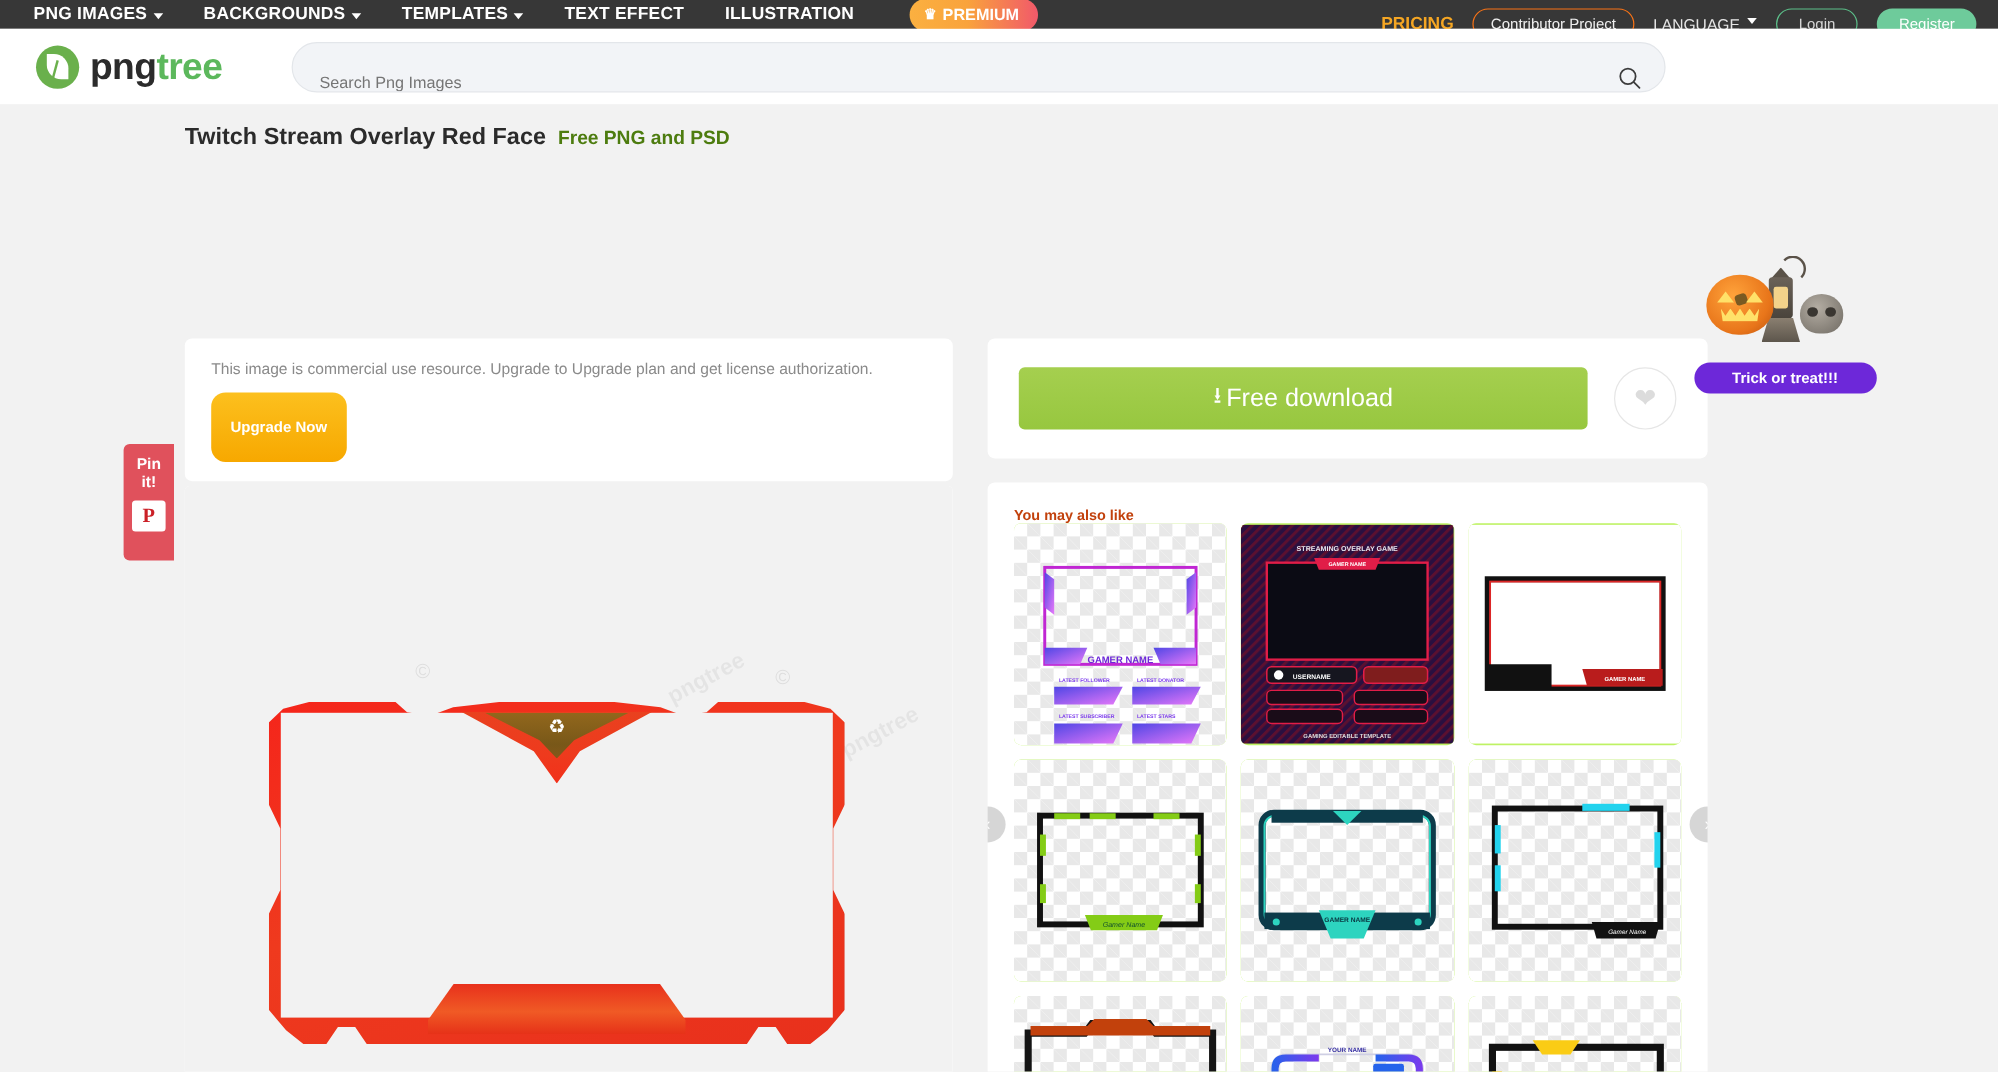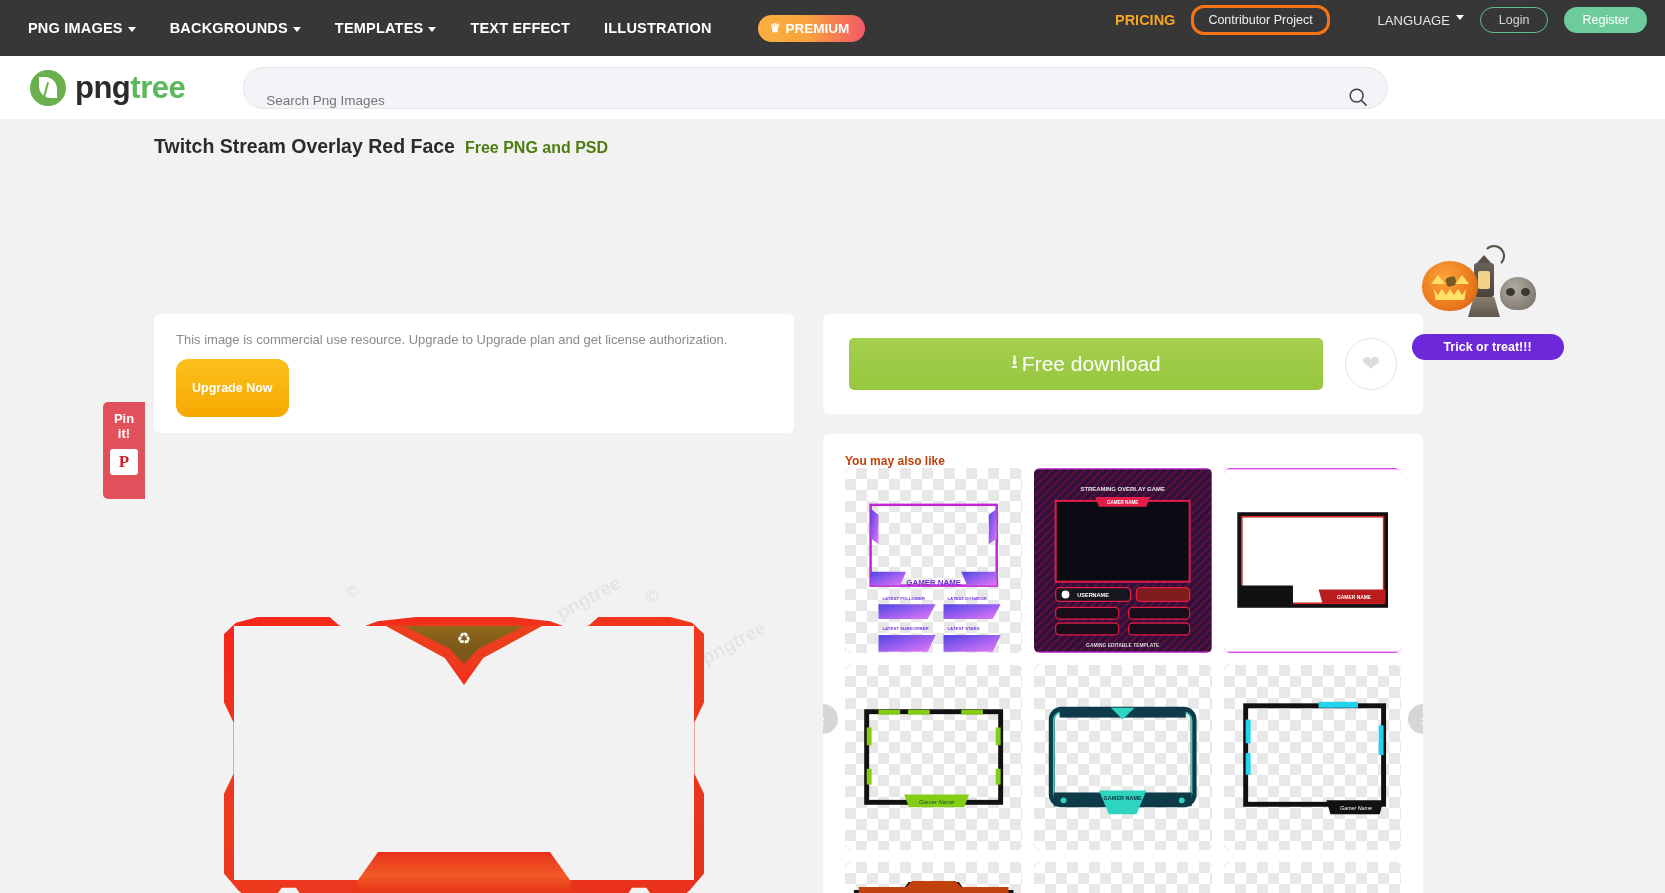--- a/index.html
+++ b/index.html
@@ -5,21 +5,21 @@
   * { box-sizing: border-box; margin: 0; padding: 0; }
   html, body {
     width: 1665px; height: 893px;
     font-family: "Liberation Sans", sans-serif;
     background: #f2f2f2;
     overflow: hidden;
   }
 
   
   .topnav {
-    height: 56px; background: #373737;
+    height: 24px; background: #373737;
     display: flex; align-items: center;
     padding: 0 18px;
     position: relative;
   }
   .nav-left { display: flex; align-items: center; gap: 34px; padding-left: 10px; }
   .nav-link {
     color: #ffffff; font-size: 14.5px; font-weight: bold;
     letter-spacing: .2px; cursor: pointer; white-space: nowrap;
     display: flex; align-items: center; gap: 5px;
   }
@@ -36,24 +36,24 @@
     margin-left: 12px; cursor: pointer;
   }
   .crown { font-size: 12px; color: #fff; }
 
   .nav-right {
     position: absolute; right: 18px; top: 0; height: 40px;
     display: flex; align-items: center; gap: 16px;
   }
   .pricing { color: #f5a623; font-size: 14.5px; font-weight: bold; cursor: pointer; }
   .contrib {
-    border: 3px solid #f97316; color: #efefef; font-size: 12.5px;
+    border: 1px solid #f97316; color: #efefef; font-size: 12.5px;
     border-radius: 13px; padding: 5px 14px; cursor: pointer; white-space: nowrap;
   }
-  .language { color: #e6e6e6; font-size: 13px; display: flex; align-items: flex-start; gap: 6px; cursor: pointer; margin-left: 32px; }
+  .language { color: #e6e6e6; font-size: 13px; display: flex; align-items: flex-start; gap: 6px; cursor: pointer; }
   .login {
     border: 1px solid #5cc08a; color: #d6d6d6; font-size: 12.5px;
     border-radius: 13px; padding: 5px 18px; cursor: pointer;
   }
   .register {
     background: #6ecb9b; color: #ffffff; font-size: 12.5px;
     border-radius: 13px; padding: 6px 18px; cursor: pointer; border: none;
     font-family: inherit;
   }
 
@@ -210,21 +210,21 @@
 
   .also-card {
     margin-top: 20px; background: #ffffff; border-radius: 6px;
     padding: 20px 22px 0 22px; height: 585px; overflow: hidden;
     position: relative;
   }
   .also-title { font-size: 12px; font-weight: bold; color: #c2410c; }
   .grid { display: grid; grid-template-columns: repeat(3, 1fr); gap: 12px; }
   .thumb {
     height: 185px; border-radius: 6px; overflow: hidden; cursor: pointer;
-    position: relative; background: #d946ef;
+    position: relative; background: #bef264;
   }
   .checker {
     position: absolute; inset: 0;
     background-image:
       linear-gradient(45deg,#e8e8e8 25%,transparent 25%,transparent 75%,#e8e8e8 75%),
       linear-gradient(45deg,#e8e8e8 25%,transparent 25%,transparent 75%,#e8e8e8 75%);
     background-size: 22px 22px;
     background-position: 0 0, 11px 11px;
     background-color: #ffffff;
   }

